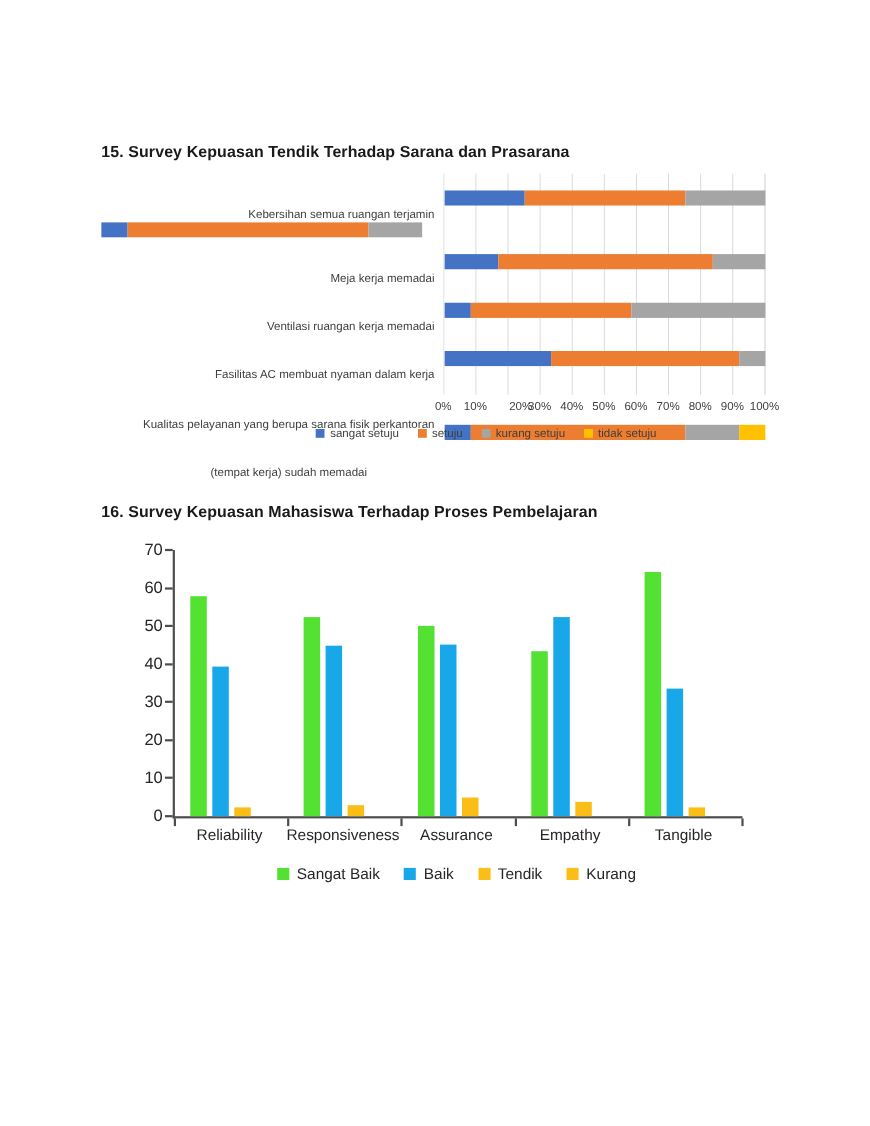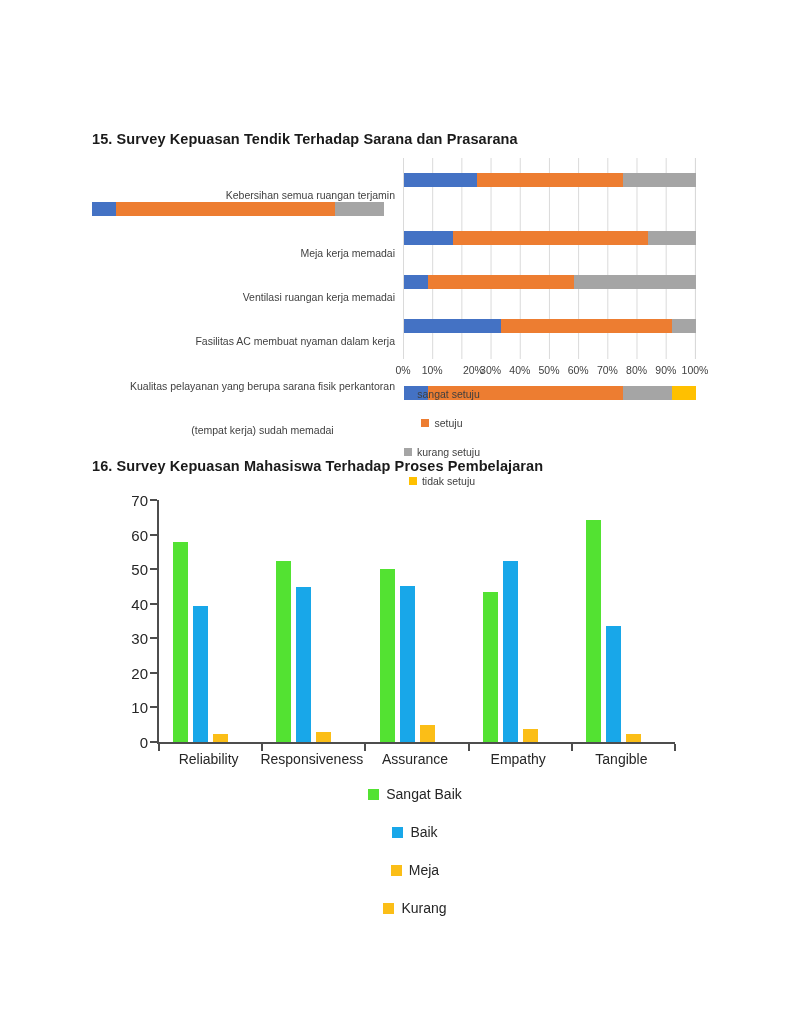--- a/index.html
+++ b/index.html
@@ -42,21 +42,21 @@
   .labtext .labline { display: block; margin-top: 31px; }
   .hbars { width: 292px; height: 14px; display: flex; overflow: hidden; }
   .hseg { height: 100%; flex-shrink: 0; }
   .c1xaxis {
     position: absolute; left: 311px; top: 233px; width: 292px; height: 14px;
     font-size: 10.5px; color: #3f3f3f;
   }
   .c1xaxis span { position: absolute; transform: translateX(-50%); white-space: nowrap; }
 
   
-  .legend { display: flex; justify-content: center; align-items: center; flex-direction: column; }
+  .legend { display: flex; justify-content: center; align-items: center; }
   .legend-item { display: flex; align-items: center; white-space: nowrap; }
   .swatch { display: inline-block; flex-shrink: 0; }
   .c1legend { position: absolute; left: 96px; top: 257px; width: 508px; gap: 17px;
     font-size: 10.5px; color: #3f3f3f; }
   .c1legend .swatch { width: 8px; height: 8px; margin-right: 5px; }
   .c2legend { position: absolute; left: 65px; top: 331px; width: 516px; gap: 22px;
     font-size: 14px; color: #262626; }
   .c2legend .swatch { width: 11px; height: 11px; margin-right: 7px; }
 
   
@@ -244,21 +244,21 @@
         <div class="legend-item">
           <span class="swatch" style="background: rgb(83, 226, 50);"></span>
           <span>Sangat Baik</span>
         </div>
         <div class="legend-item">
           <span class="swatch" style="background: rgb(24, 167, 233);"></span>
           <span>Baik</span>
         </div>
         <div class="legend-item">
           <span class="swatch" style="background: rgb(251, 190, 23);"></span>
-          <span>Meja</span>
+          <span>Tendik</span>
         </div>
         <div class="legend-item">
           <span class="swatch" style="background: rgb(251, 190, 23);"></span>
           <span>Kurang</span>
         </div>
       </div>
   </section>
 
 </div>
 

